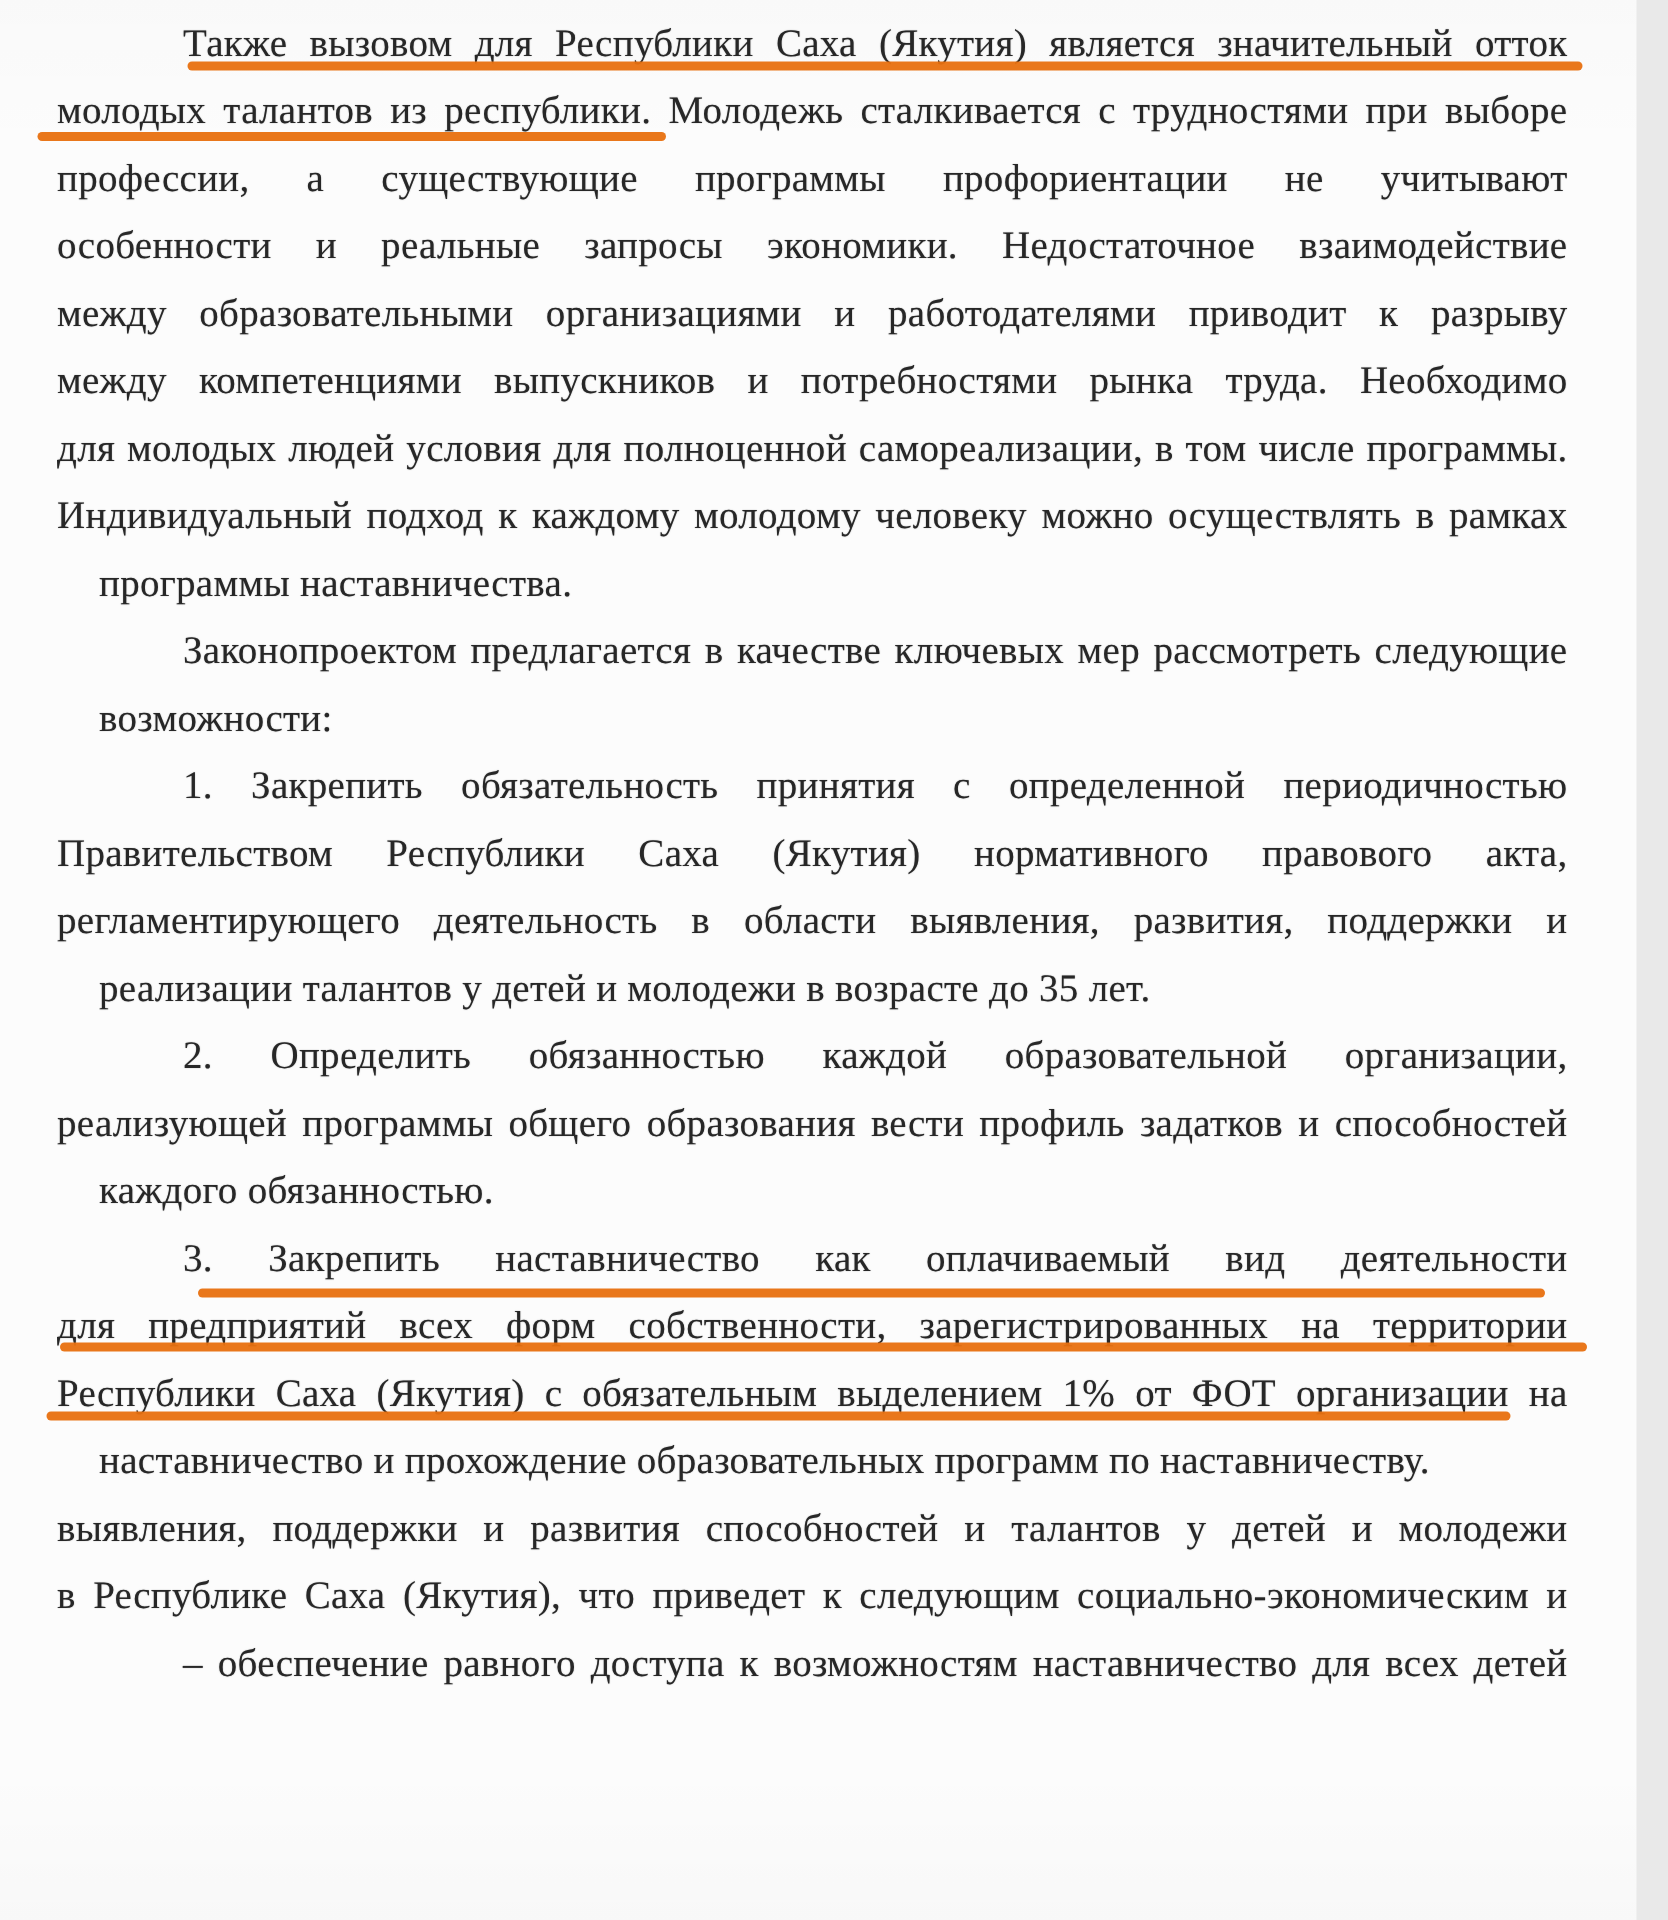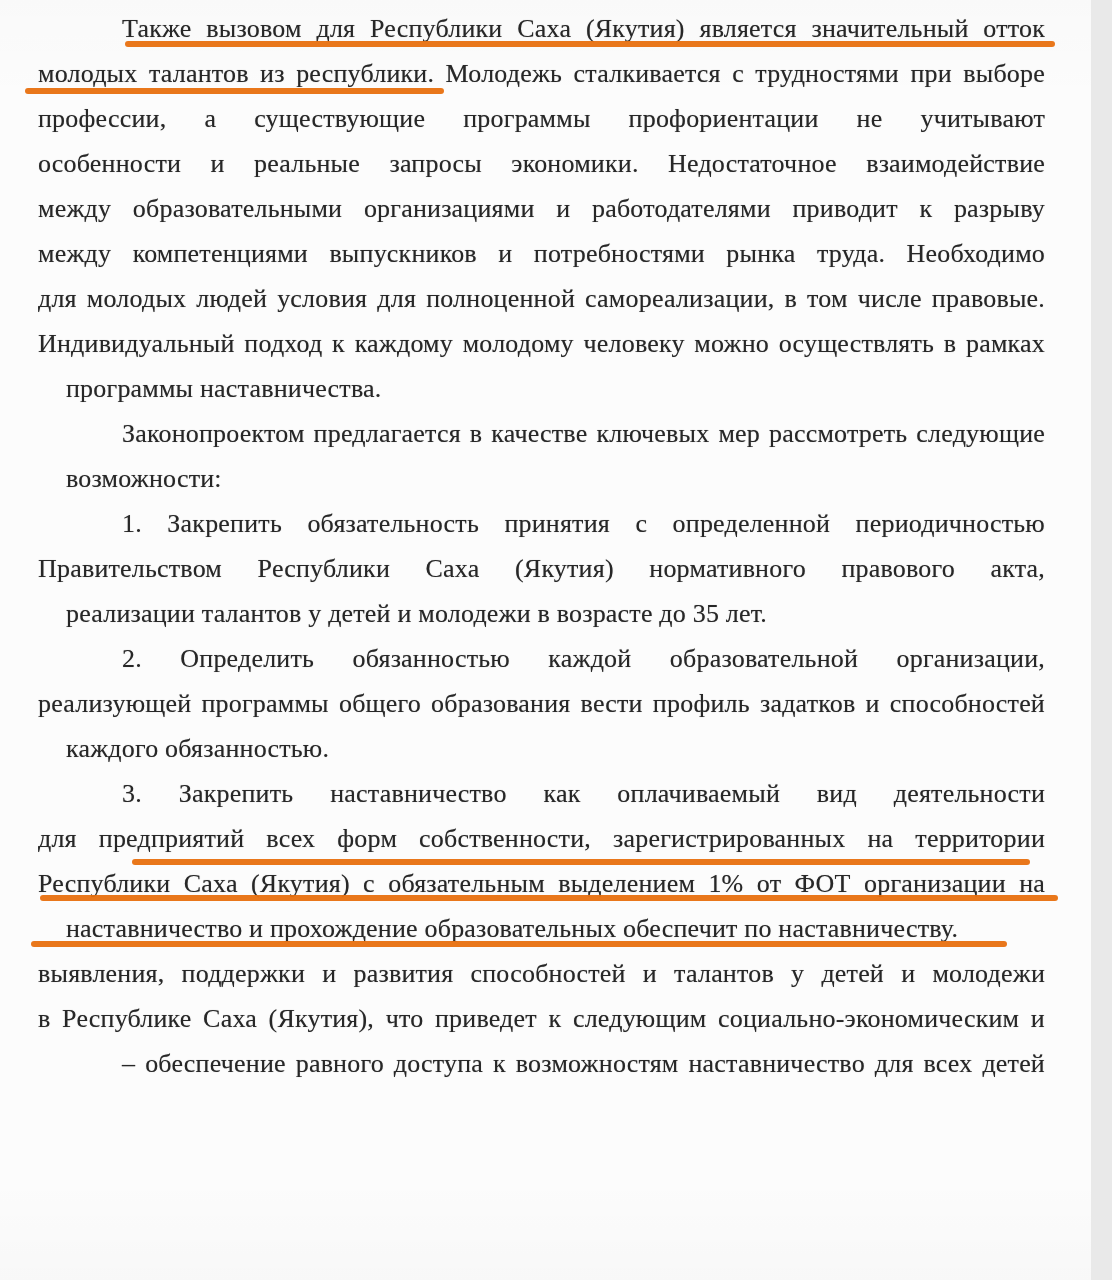--- a/index.html
+++ b/index.html
@@ -48,35 +48,36 @@
 <body>
 
 <div class="page">
   <div class="textblock">
     <div class="ln ind">Также вызовом для Республики Саха (Якутия) является значительный отток</div>
     <div class="ln">молодых талантов из республики. Молодежь сталкивается с трудностями при выборе</div>
     <div class="ln">профессии, а существующие программы профориентации не учитывают индивидуальные</div>
     <div class="ln">особенности и реальные запросы экономики. Недостаточное взаимодействие</div>
     <div class="ln">между образовательными организациями и работодателями приводит к разрыву</div>
     <div class="ln">между компетенциями выпускников и потребностями рынка труда. Необходимо создавать</div>
-    <div class="ln">для молодых людей условия для полноценной самореализации, в том числе правовые.</div>
+    <div class="ln">для молодых людей условия для полноценной самореализации, в том числе программы.</div>
     <div class="ln">Индивидуальный подход к каждому молодому человеку можно осуществлять в рамках</div>
     <div class="ln last">программы наставничества.</div>
     <div class="ln ind">Законопроектом предлагается в качестве ключевых мер рассмотреть следующие</div>
     <div class="ln last">возможности:</div>
     <div class="ln ind">1. Закрепить обязательность принятия с определенной периодичностью</div>
     <div class="ln">Правительством Республики Саха (Якутия) нормативного правового акта,</div>
+    <div class="ln">регламентирующего деятельность в области выявления, развития, поддержки и</div>
     <div class="ln last">реализации талантов у детей и молодежи в возрасте до 35 лет.</div>
     <div class="ln ind">2. Определить обязанностью каждой образовательной организации,</div>
     <div class="ln">реализующей программы общего образования вести профиль задатков и способностей</div>
     <div class="ln last">каждого обязанностью.</div>
     <div class="ln ind">3. Закрепить наставничество как оплачиваемый вид деятельности</div>
     <div class="ln">для предприятий всех форм собственности, зарегистрированных на территории</div>
     <div class="ln">Республики Саха (Якутия) с обязательным выделением 1% от ФОТ организации на</div>
-    <div class="ln last">наставничество и прохождение образовательных обеспечит по наставничеству.</div>
+    <div class="ln last">наставничество и прохождение образовательных программ по наставничеству.</div>
     <div class="ln">выявления, поддержки и развития способностей и талантов у детей и молодежи</div>
     <div class="ln">в Республике Саха (Якутия), что приведет к следующим социально-экономическим и</div>
     <div class="ln ind">– обеспечение равного доступа к возможностям наставничество для всех детей</div>
   </div>
 <div class="underline" style="top: 41px; left: 125px; width: 930px;"></div>
     <div class="underline" style="top: 88px; left: 25px; width: 419px;"></div>
     <div class="underline" style="top: 859px; left: 132px; width: 898px;"></div>
     <div class="underline" style="top: 895px; left: 40px; width: 1018px;"></div>
     <div class="underline" style="top: 941px; left: 31px; width: 976px;"></div>
   </div>

